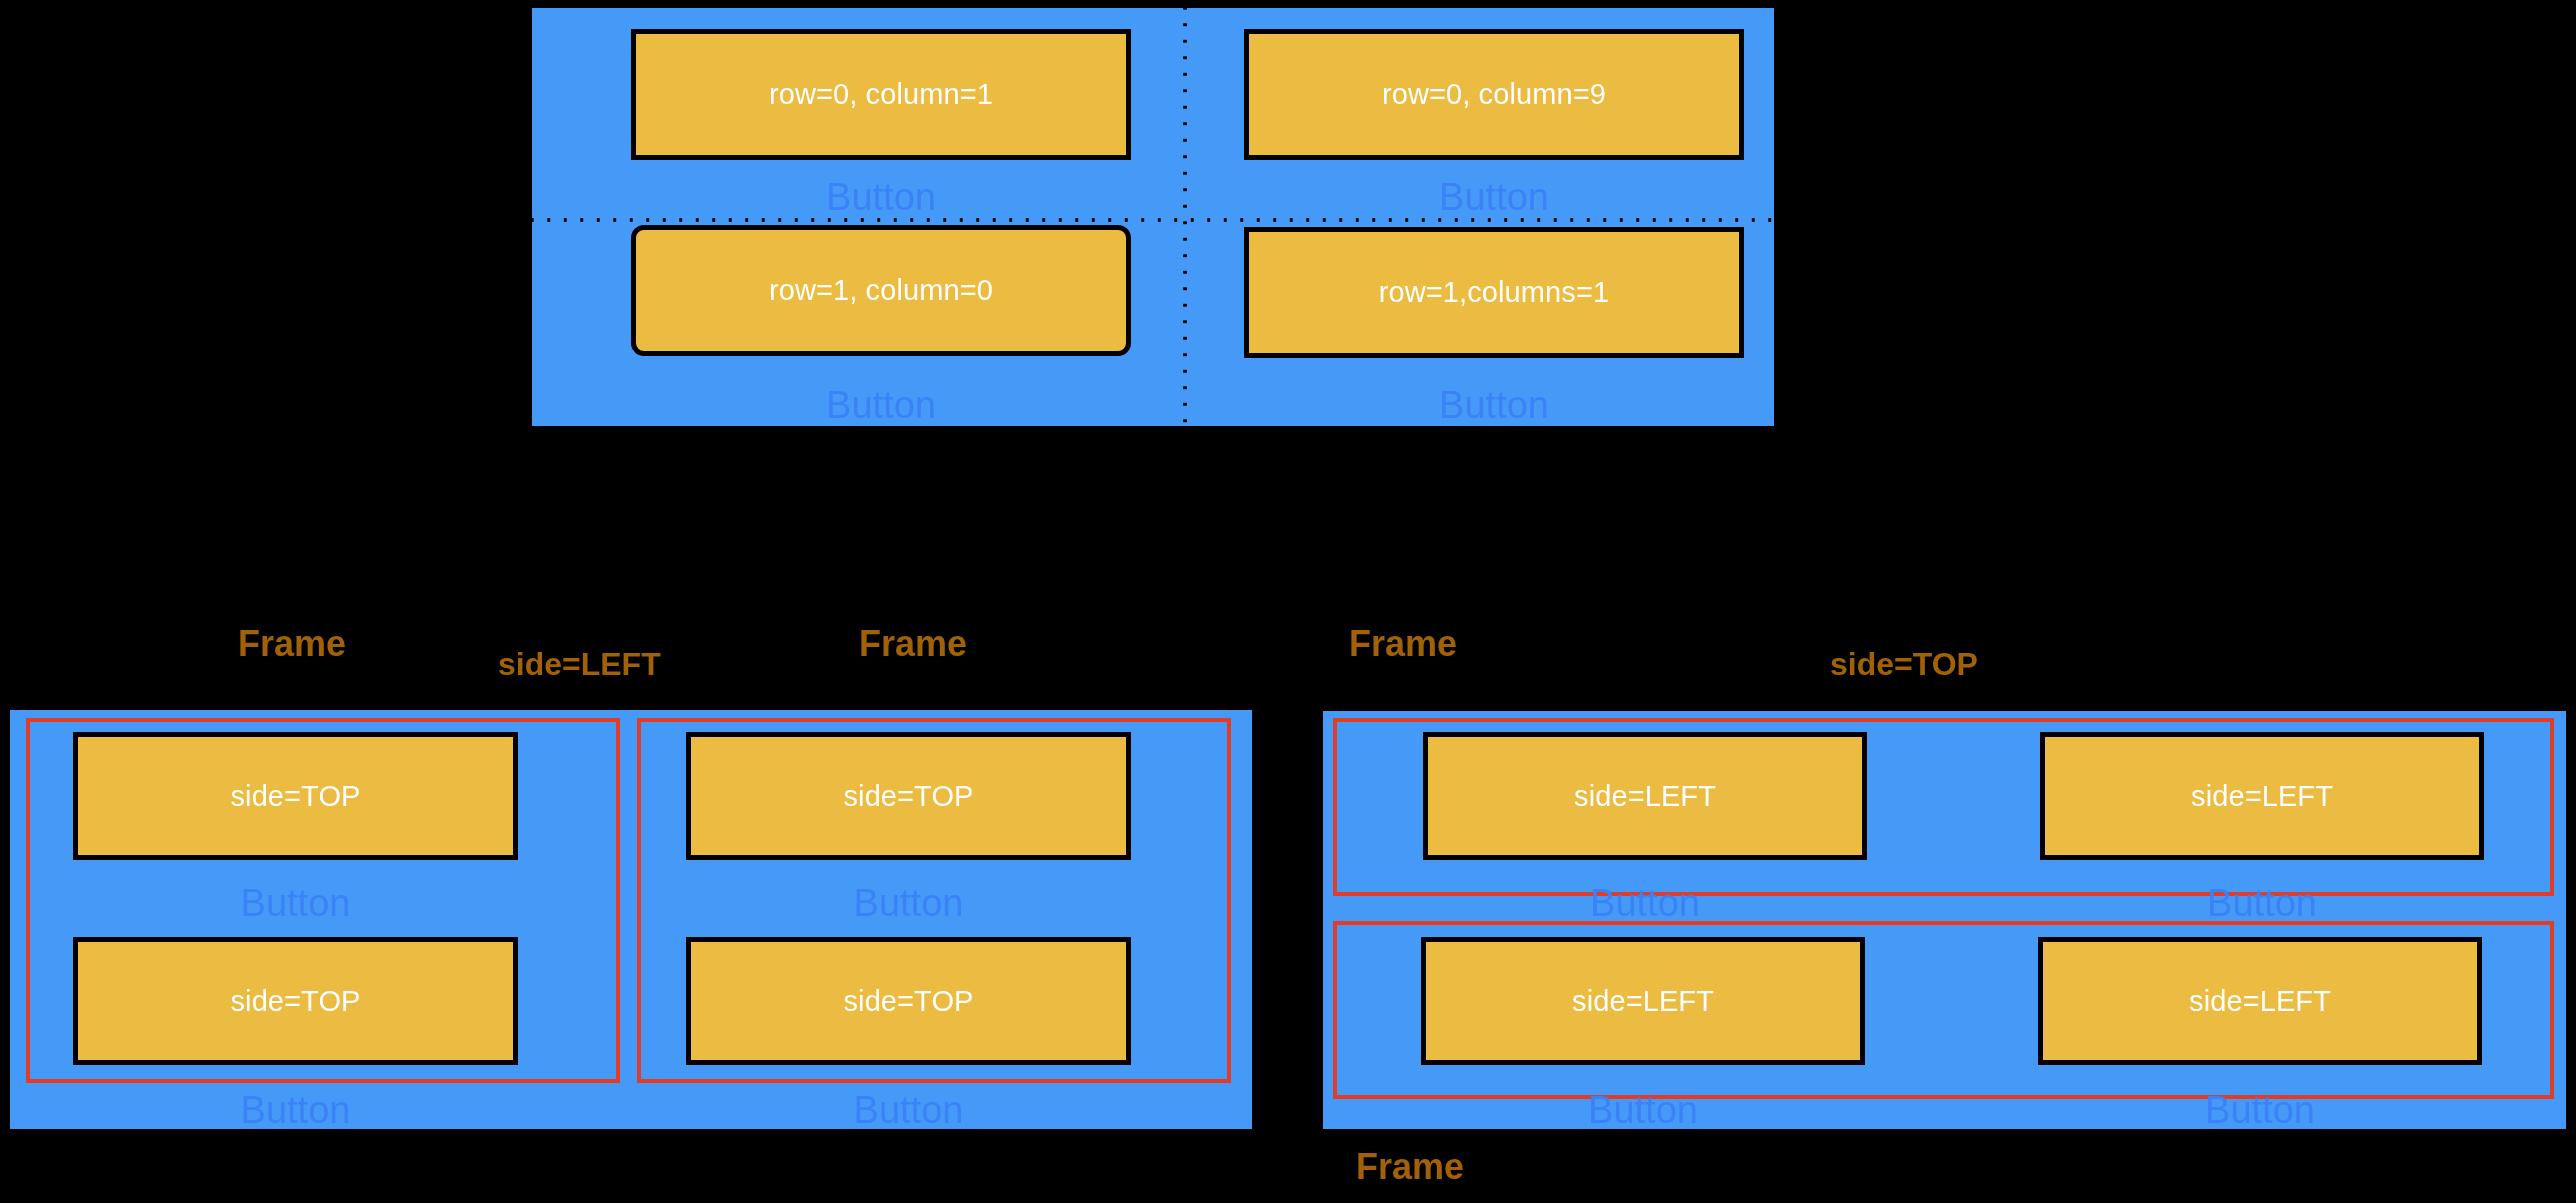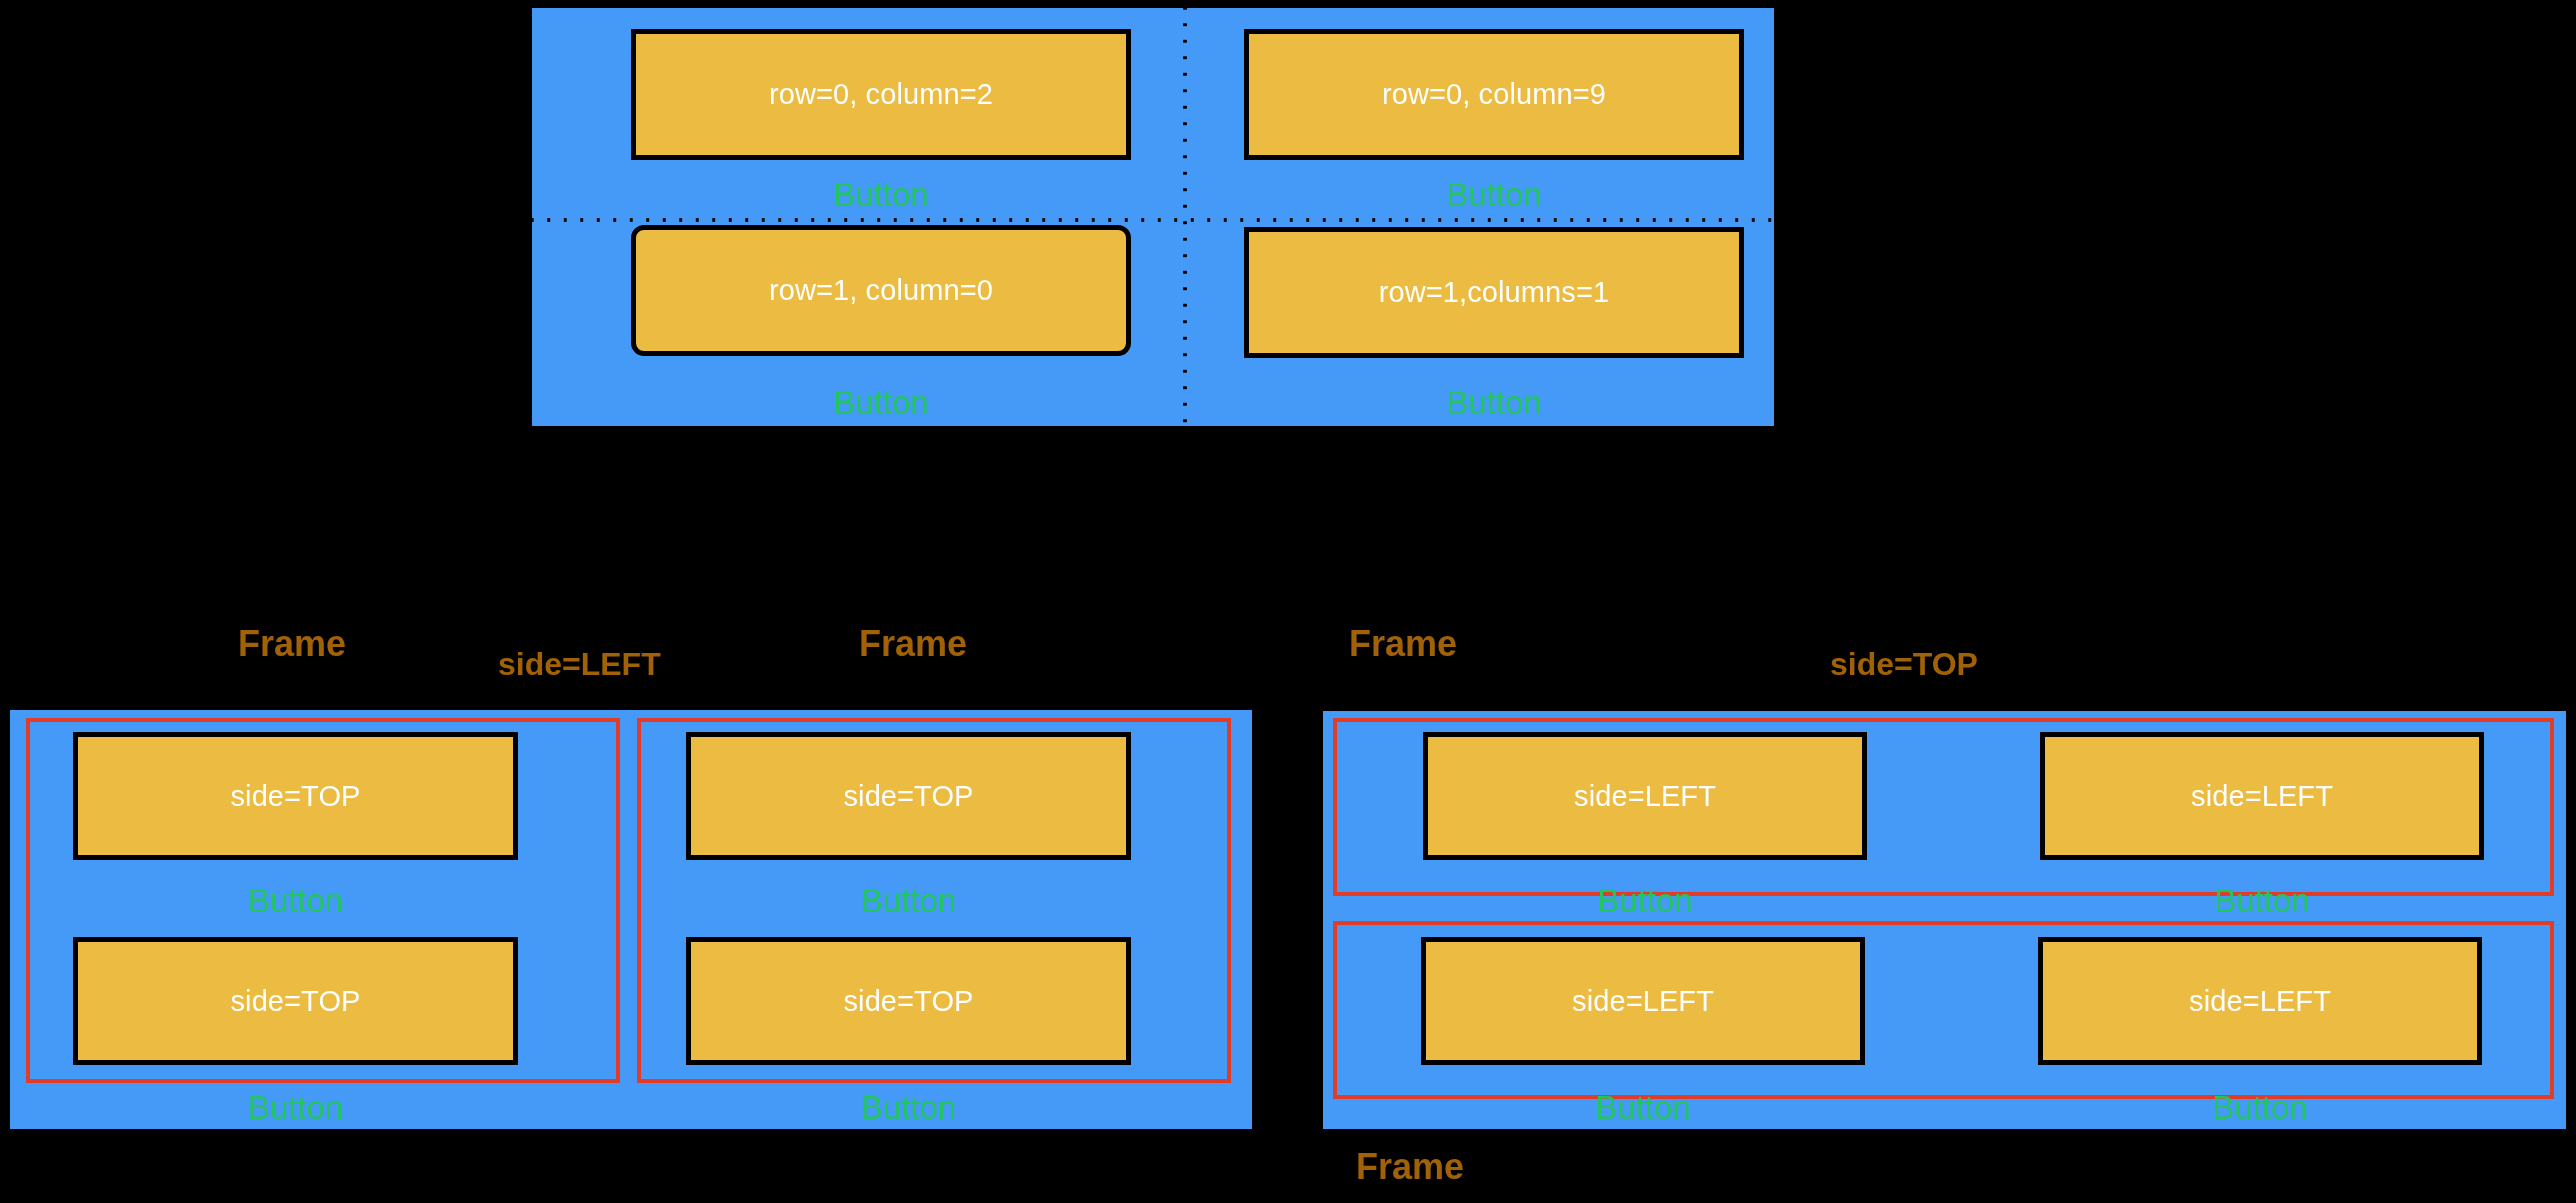--- a/index.html
+++ b/index.html
@@ -35,22 +35,22 @@
     align-items: center;
     justify-content: center;
     color: #ffffff;
     font-size: 29px;
     font-family: "Liberation Sans", sans-serif;
     letter-spacing: 0.1px;
     white-space: nowrap;
   }
   .btnlabel {                      
     position: absolute;
-    color: #22c55e;
-    font-size: 33px;
+    color: #3b82f6;
+    font-size: 38px;
     font-family: "Liberation Sans", sans-serif;
     text-align: center;
     white-space: nowrap;
     line-height: 1;
   }
   .redlabel {                      
     position: absolute;
     color: #a16207;
     font-weight: bold;
     font-family: "Liberation Sans", sans-serif;
@@ -139,21 +139,21 @@
   #br-lbl-frame-bot { left: 1356px; top: 1149px; font-size: 36px; }
 </style>
 </head>
 <body>
 
 <div class="panel" id="grid-panel"></div>
 
 <div class="dot-v" id="grid-dot-v"></div>
 <div class="dot-h" id="grid-dot-h"></div>
 
-<div class="btn g-btn" id="g-btn-00">row=0, column=2</div>
+<div class="btn g-btn" id="g-btn-00">row=0, column=1</div>
 <div class="btnlabel g-cap" id="g-cap-00">Button</div>
 
 <div class="btn g-btn" id="g-btn-01">row=0, column=9</div>
 <div class="btnlabel g-cap" id="g-cap-01">Button</div>
 
 <div class="btn g-btn" id="g-btn-10">row=1, column=0</div>
 <div class="btnlabel g-cap" id="g-cap-10">Button</div>
 
 <div class="btn g-btn" id="g-btn-11">row=1,columns=1</div>
 <div class="btnlabel g-cap" id="g-cap-11">Button</div>

